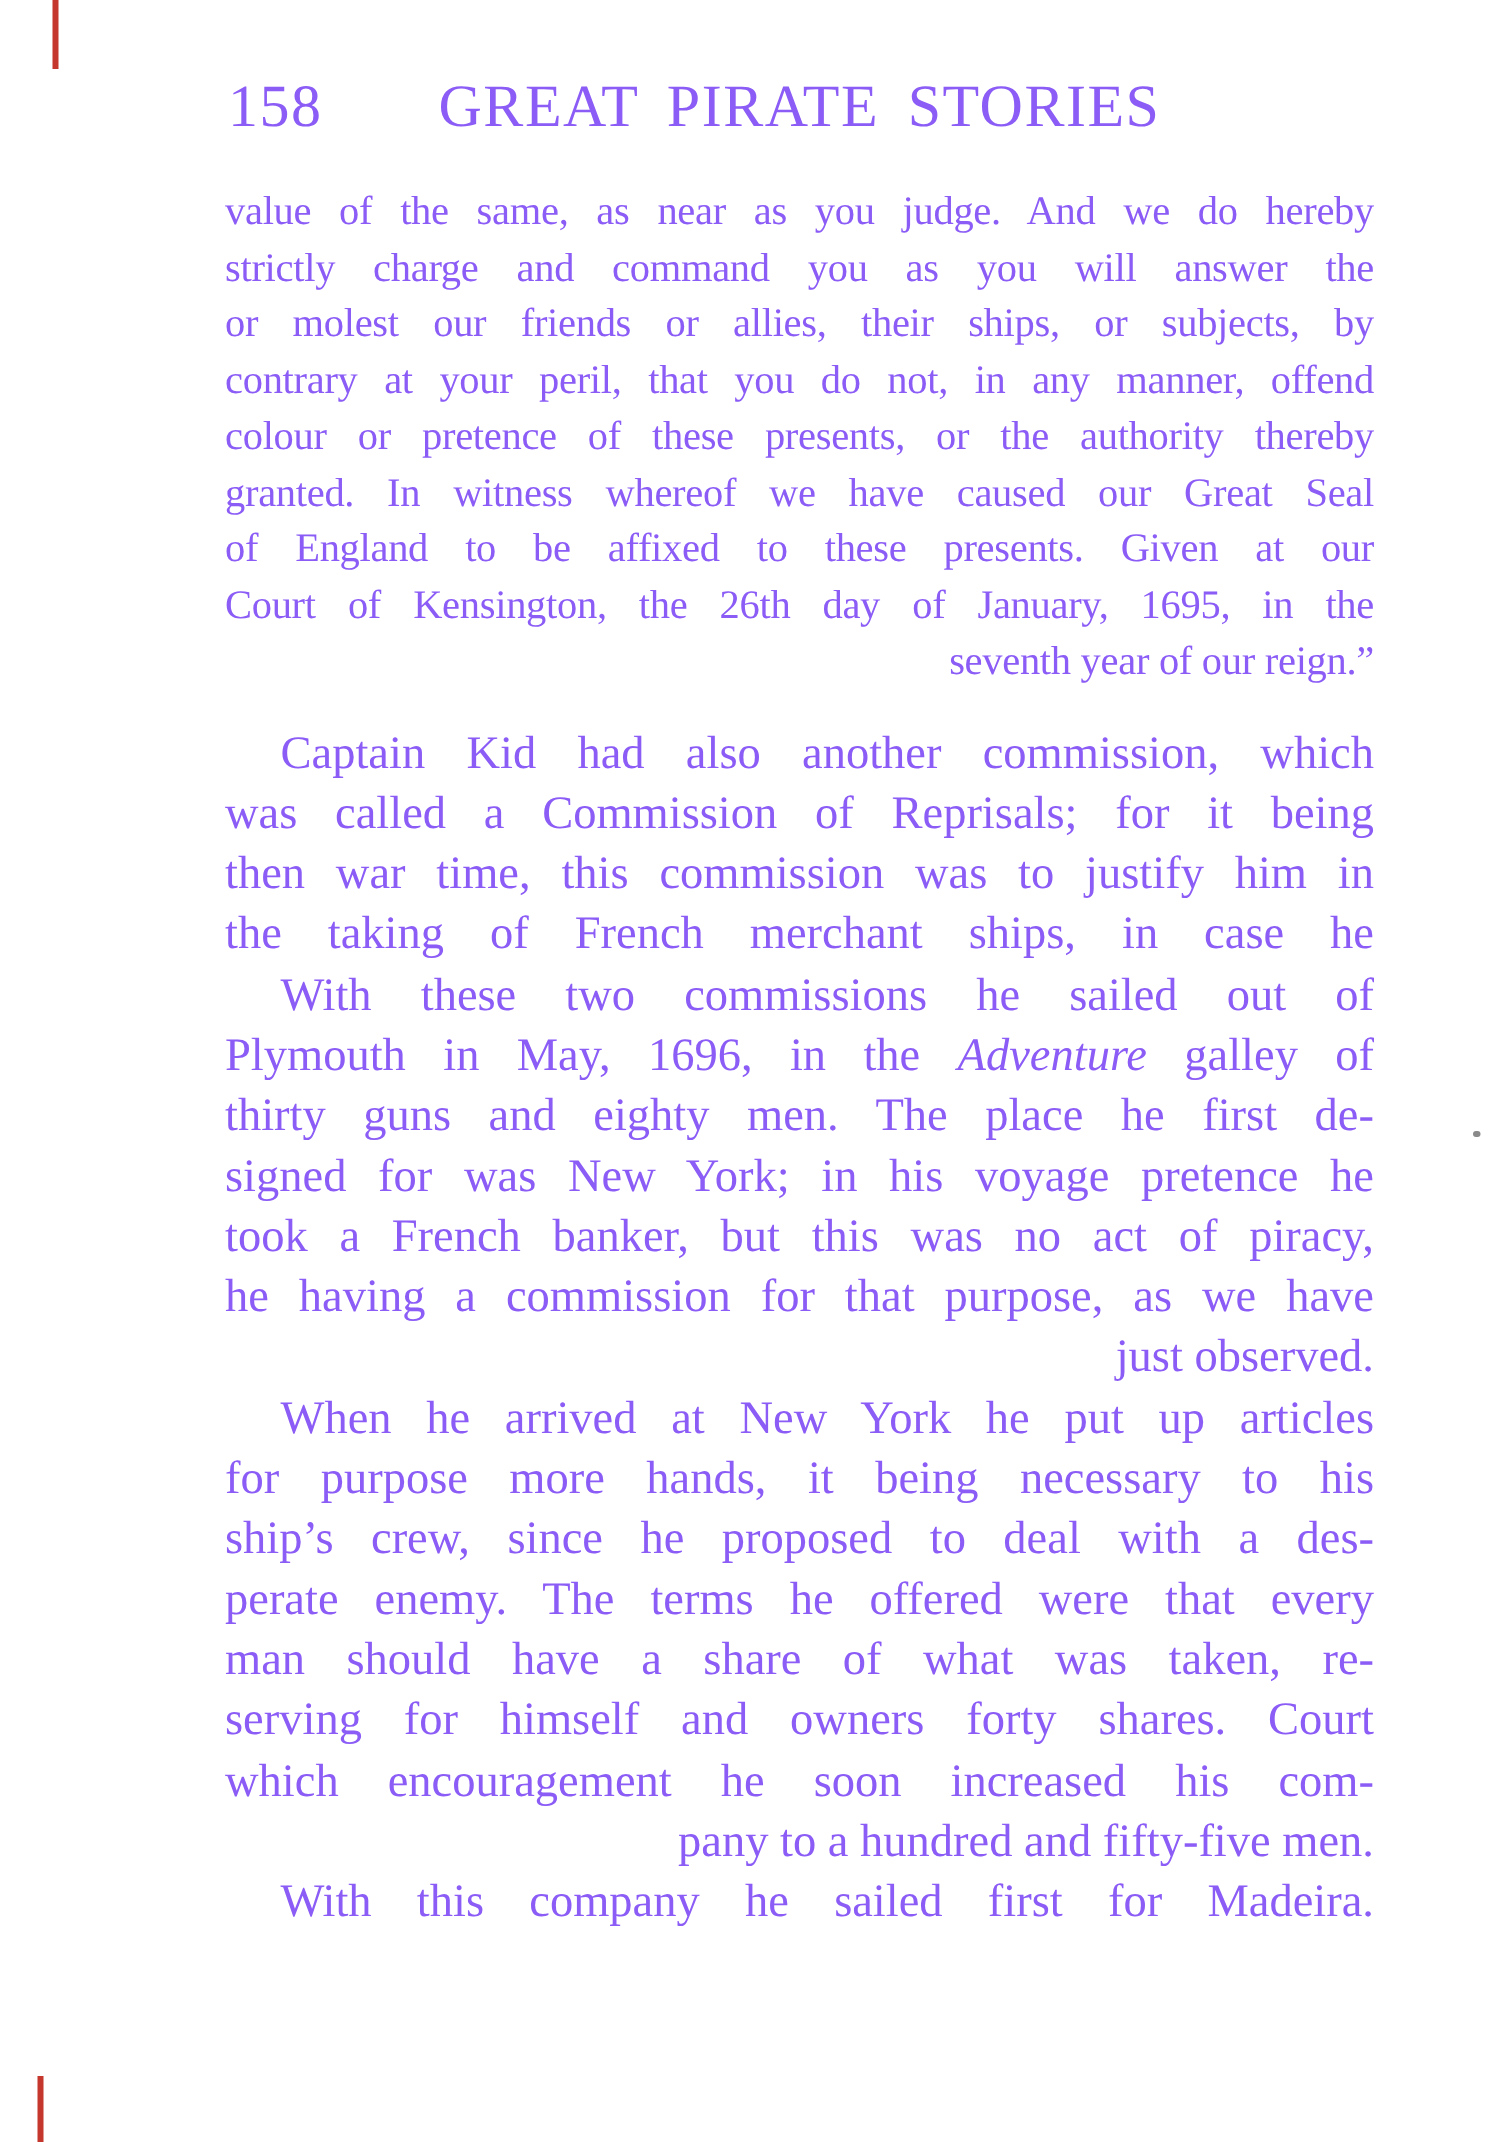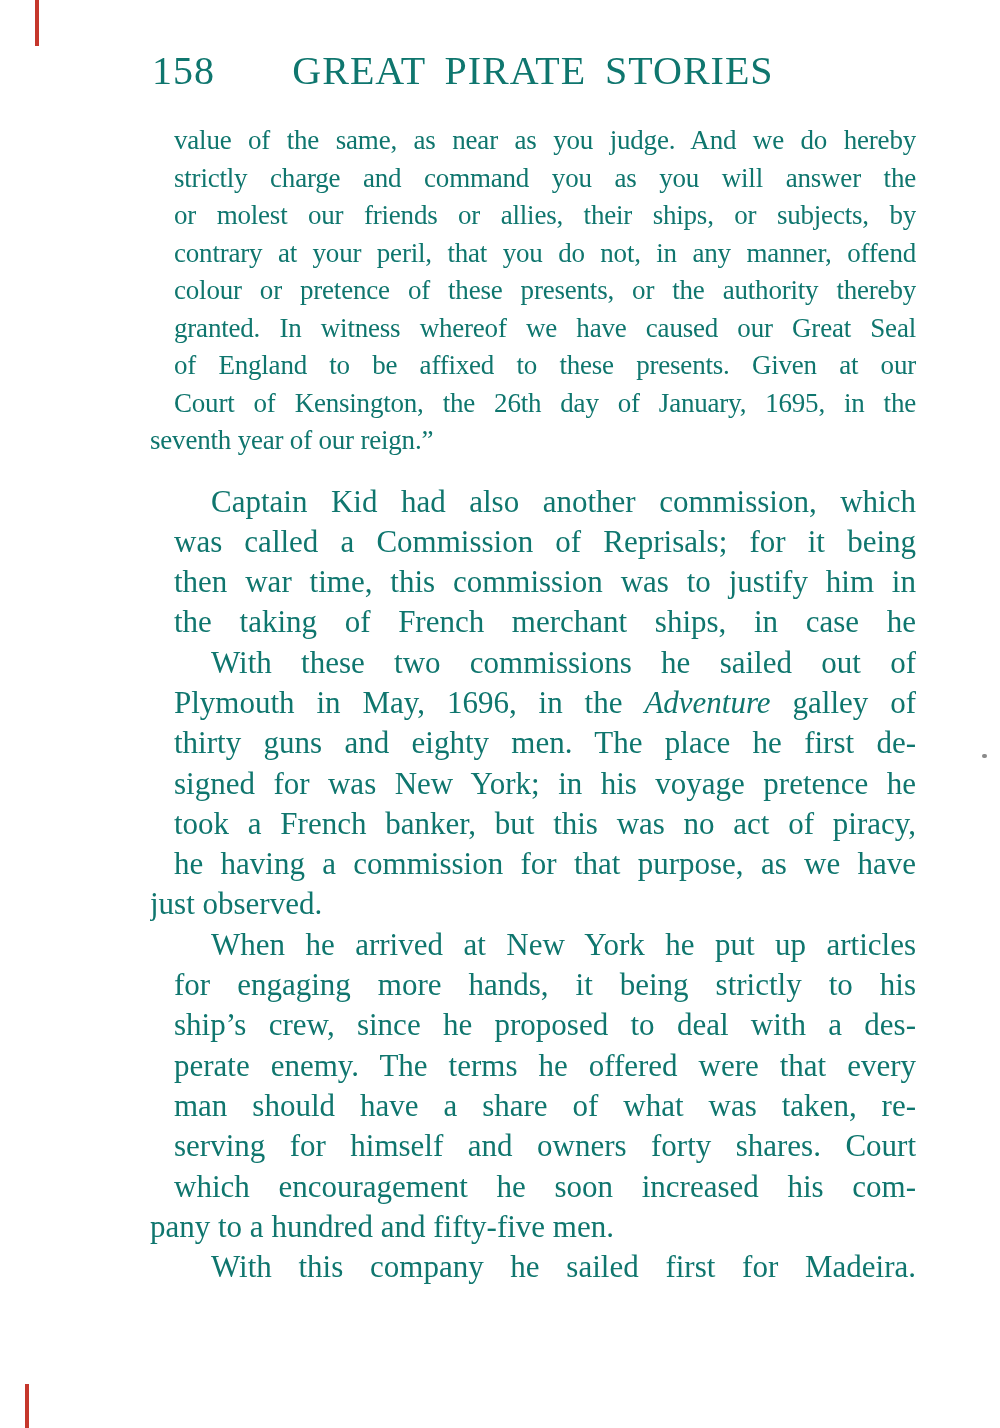--- a/index.html
+++ b/index.html
@@ -2,38 +2,38 @@
 <html><head>
 <meta charset="utf-8">
 <style>
   html,body { margin:0; padding:0; background:#ffffff; }
   .page {
     position:relative;
     width:1000px; height:1428px;
     background:#ffffff;
     overflow:hidden;
     font-family:"Liberation Serif", serif;
-    color:#0f766e;
+    color:#8b5cf6;
   }
   .content {
     position:absolute; left:150px; top:0; width:766px;
   }
   .header { position:relative; margin-top:50px; height:42px; font-size:40px; line-height:42px; }
   .pagenum { position:absolute; left:2px; top:0; letter-spacing:1px; }
   .title  { position:absolute; left:0; right:0; text-align:center; word-spacing:8px; letter-spacing:1px; white-space:nowrap; }
 
   .paragraph { margin:0; }
   .p-small { margin-top:30px; font-size:27px; line-height:37.5px; letter-spacing:-0.2px; }
   .p-body  { font-size:31px;  line-height:40.3px; }
   .p-gap   { margin-top:22px; }
 
-  .line { overflow:hidden; }
+  .line { overflow:hidden;text-align:right; }
   .p-small .line { max-height:37.5px; }
   .p-body  .line { max-height:40.3px; }
-  .just  { text-align:justify; text-align-last:justify;margin-left:24px; }
+  .just  { text-align:justify; text-align-last:justify; }
   .first { text-indent:37px; }
   .it    { font-style:italic; }
 
   .scan-mark { position:absolute; }
   .mark-top-left  { left:35px; top:0;      width:4px; height:46px; }
   .mark-bot-left  { left:25px; top:1384px; width:4px; height:44px; }
   .speck-right    { left:982px; top:754px; width:5px; height:4px; border-radius:2px; }
 </style>
 </head>
 <body>
@@ -66,21 +66,21 @@
           <div class="line just first"><span>With these two commissions he sailed out of</span></div>
           <div class="line just"><span>Plymouth in May, 1696, in the </span><span class="it">Adventure</span><span> galley of</span></div>
           <div class="line just"><span>thirty guns and eighty men. The place he first de-</span></div>
           <div class="line just"><span>signed for was New York; in his voyage pretence he</span></div>
           <div class="line just"><span>took a French banker, but this was no act of piracy,</span></div>
           <div class="line just"><span>he having a commission for that purpose, as we have</span></div>
           <div class="line"><span>just observed.</span></div>
         </div>
         <div class="paragraph p-body">
           <div class="line just first"><span>When he arrived at New York he put up articles</span></div>
-          <div class="line just"><span>for engaging more hands, it being strictly to his</span></div>
+          <div class="line just"><span>for purpose more hands, it being necessary to his</span></div>
           <div class="line just"><span>ship’s crew, since he proposed to deal with a des-</span></div>
           <div class="line just"><span>perate enemy. The terms he offered were that every</span></div>
           <div class="line just"><span>man should have a share of what was taken, re-</span></div>
           <div class="line just"><span>serving for himself and owners forty shares. Court</span></div>
           <div class="line just"><span>which encouragement he soon increased his com-</span></div>
           <div class="line"><span>pany to a hundred and fifty-five men.</span></div>
         </div>
         <div class="paragraph p-body">
           <div class="line just first"><span>With this company he sailed first for Madeira.</span></div>
         </div>

